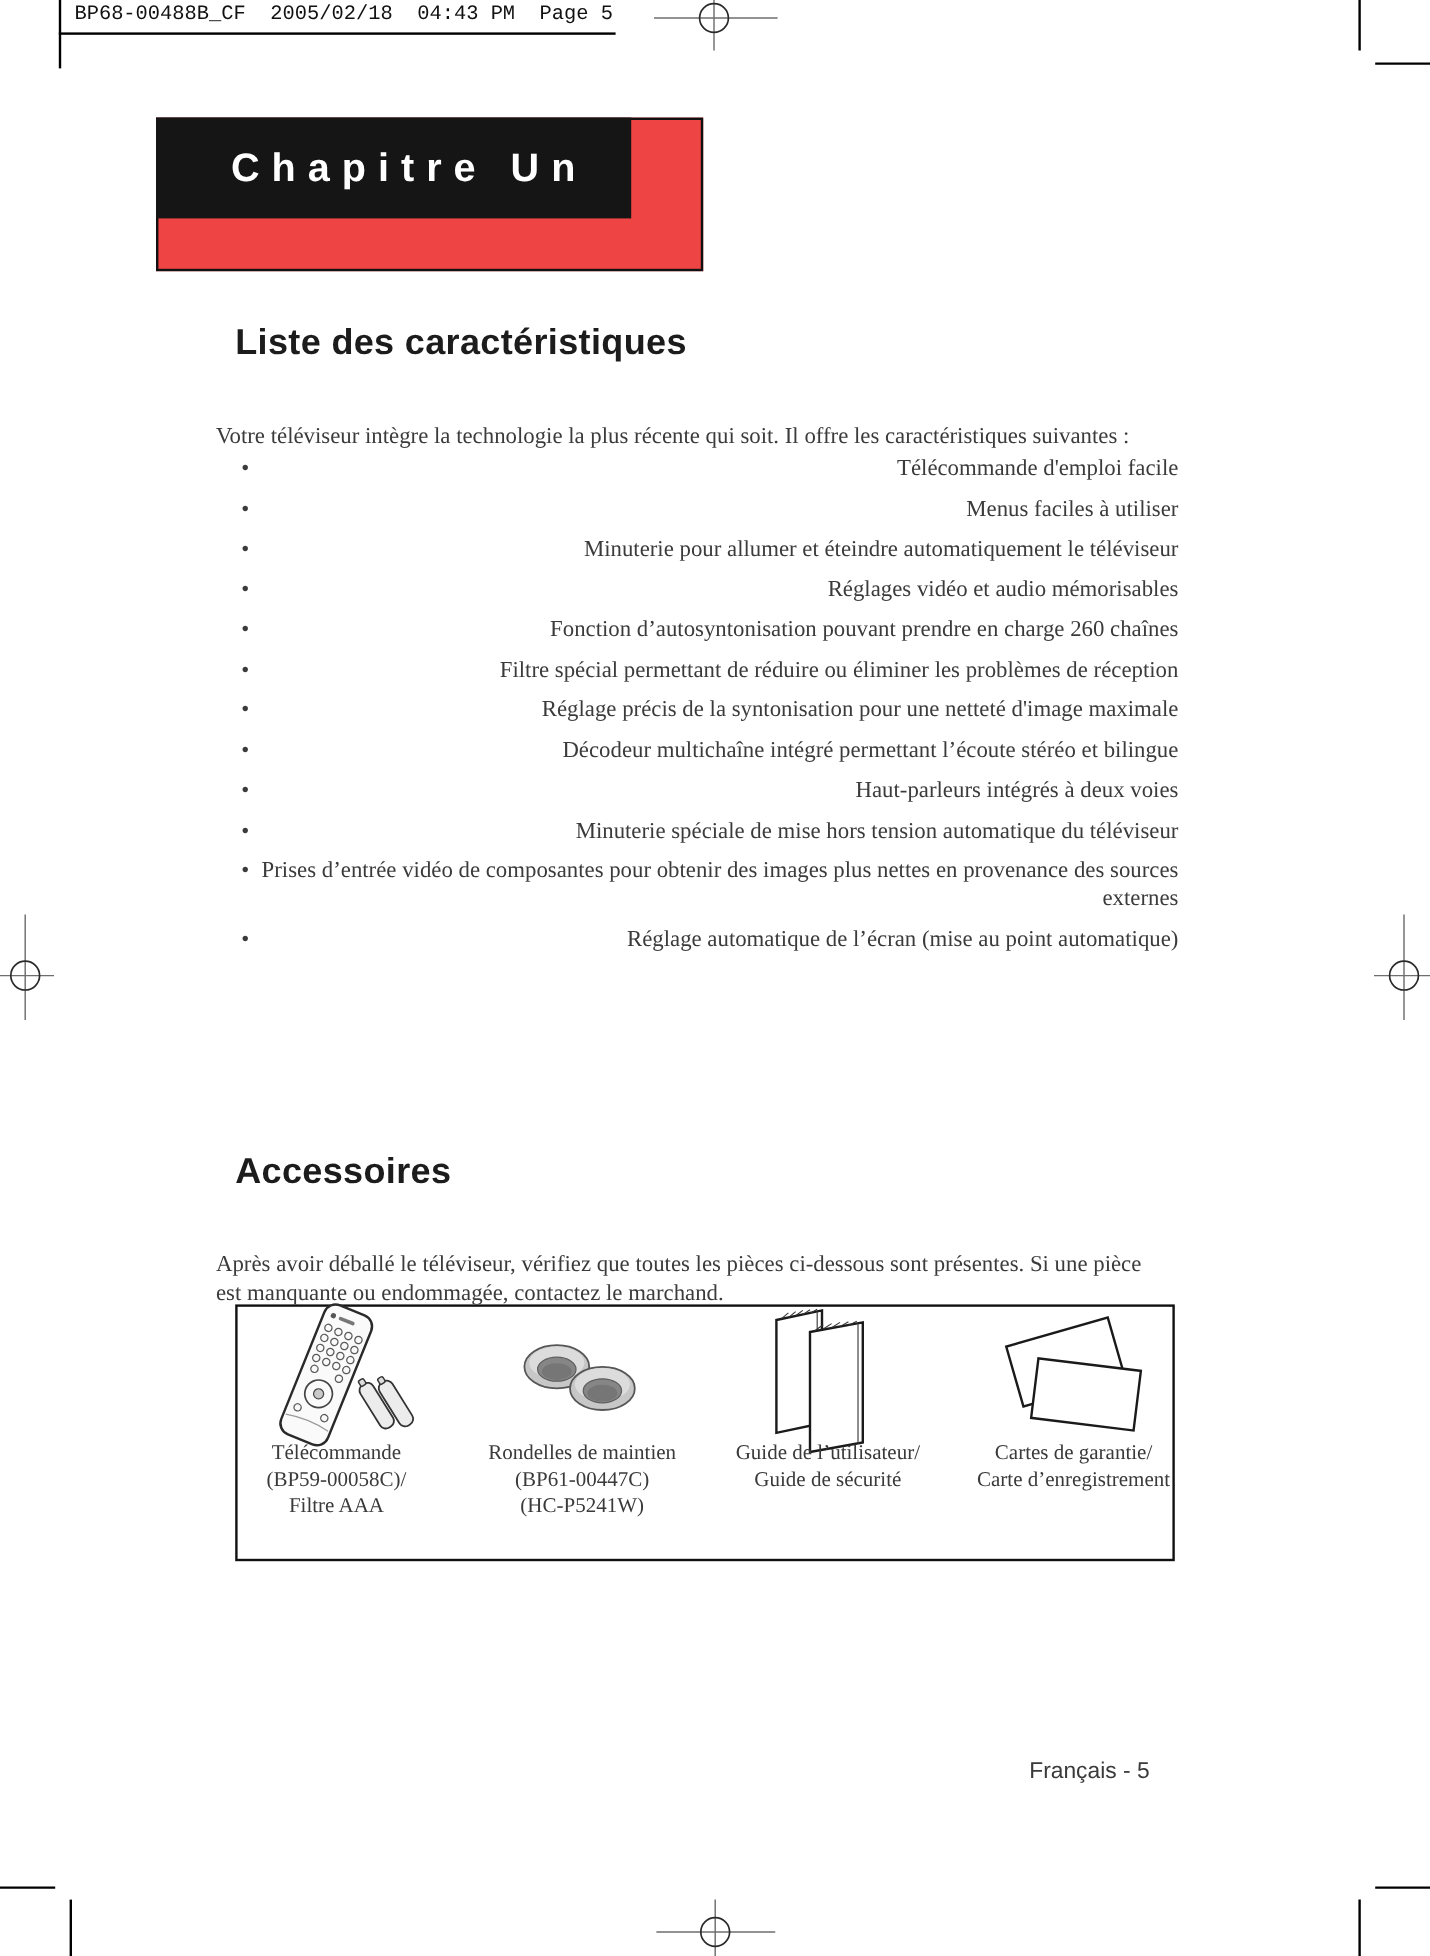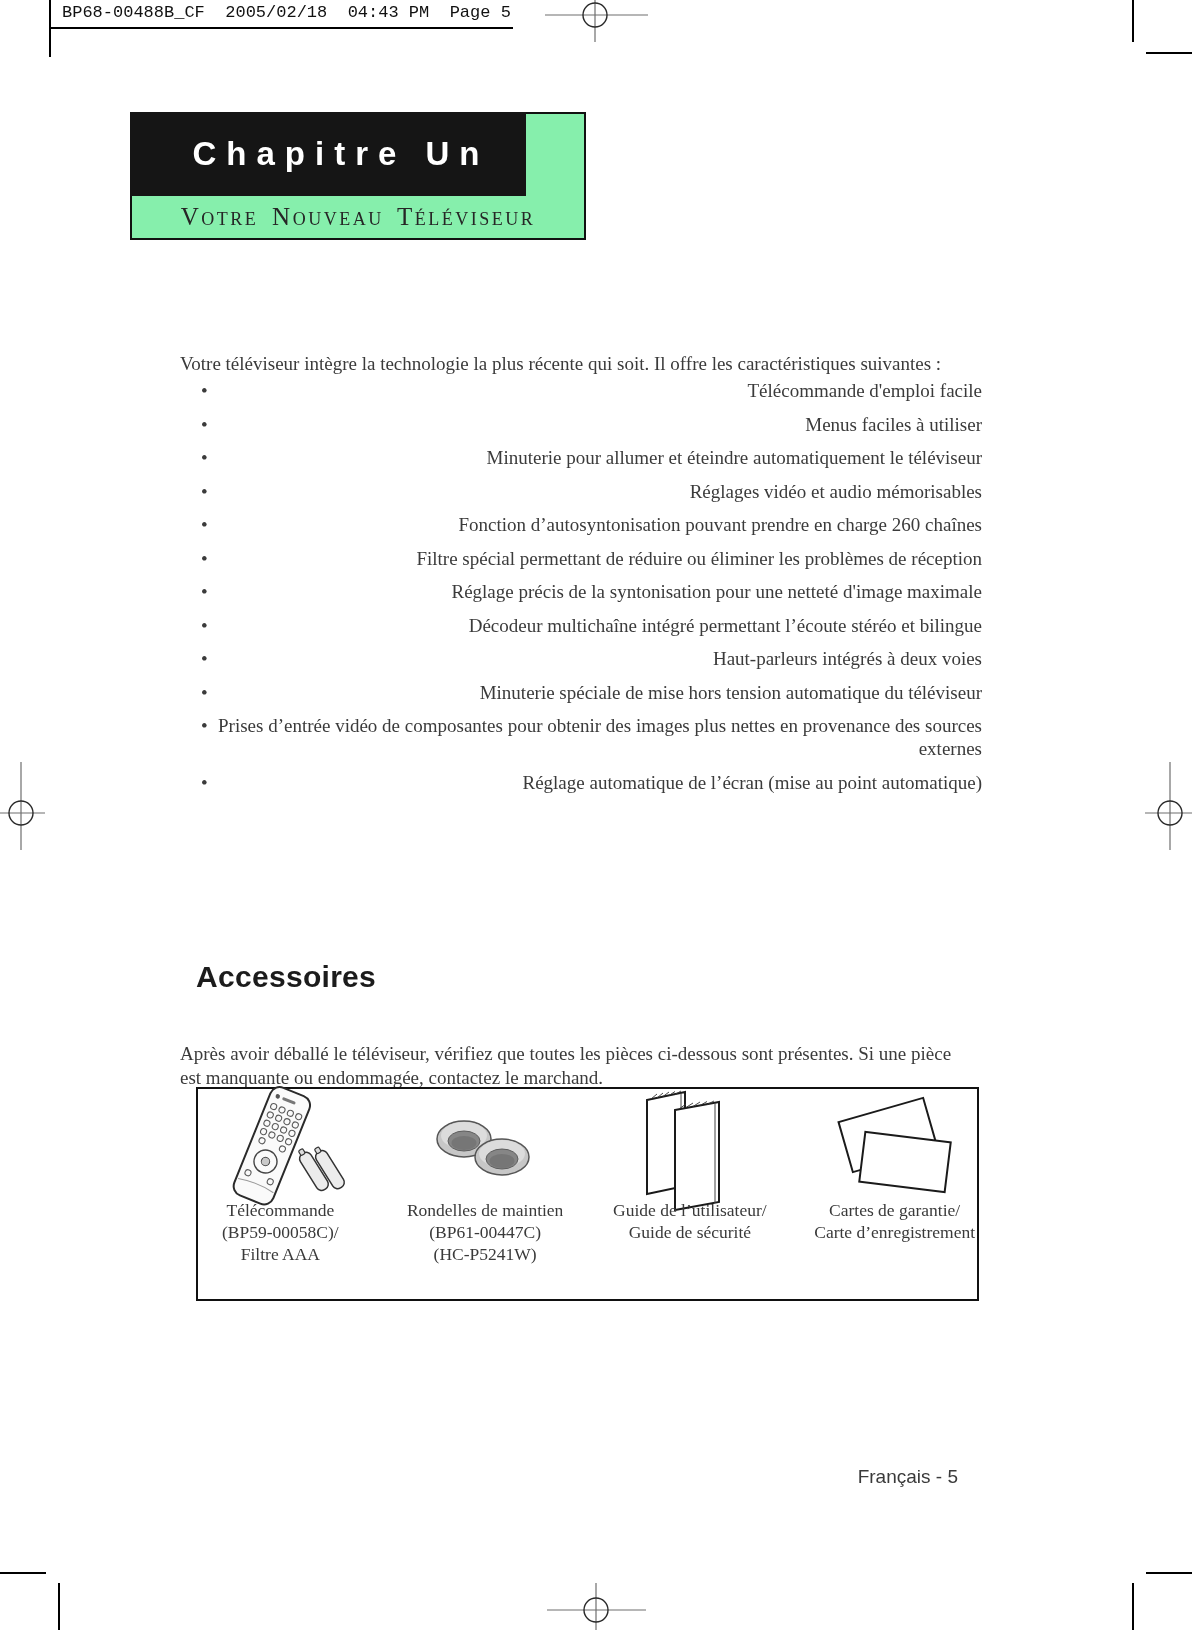--- a/index.html
+++ b/index.html
@@ -14,22 +14,22 @@
   .proof-text{
     position:absolute;left:62px;top:3px;
     font-family:"Liberation Mono",monospace;
     font-size:17px;color:#111;white-space:pre;
   }
   .proof-vline{position:absolute;left:49px;top:0;width:2px;height:57px;background:#000;}
   .proof-hline{position:absolute;left:49px;top:27px;width:464px;height:2px;background:#000;}
   .marks{position:absolute;left:0;top:0;pointer-events:none;}
   
   .chapter-box{
-    position:absolute;left:130px;top:112px;width:452px;height:124px;
-    border:2px solid #111;background:#86efac;
+    position:absolute;left:130px;top:98px;width:452px;height:124px;
+    border:2px solid #111;background:#ef4444;
   }
   .chapter-band{
     position:absolute;left:-2px;top:-2px;width:396px;height:84px;
     background:#151515;display:flex;align-items:center;justify-content:center;
   }
   .chapter-title{
     color:#fff;font-family:"Liberation Sans",sans-serif;font-weight:bold;
     font-size:33px;letter-spacing:10px;padding-left:26px;white-space:nowrap;
   }
   .chapter-sub{
@@ -120,23 +120,23 @@
       <line x1="547" y1="1610" x2="646" y2="1610"></line>
         <line x1="596" y1="1583" x2="596" y2="1630"></line>
       <circle cx="596" cy="1610" r="12" stroke="#2a2a2a" stroke-width="1.4"></circle>
     </g>
   </svg>
 
   <div class="chapter-box">
     <div class="chapter-band">
       <span class="chapter-title">Chapitre Un</span>
     </div>
-    <div class="chapter-sub">Votre Nouveau Téléviseur</div>
   </div>
 
+  <div class="h-sans features-heading">Liste des caractéristiques</div>
   <div class="para features-intro">Votre téléviseur intègre la technologie la plus récente qui soit. Il offre les caractéristiques suivantes :</div>
 
   <ul class="features-list">
     <li>Télécommande d'emploi facile</li>
     <li>Menus faciles à utiliser</li>
     <li>Minuterie pour allumer et éteindre automatiquement le téléviseur</li>
     <li>Réglages vidéo et audio mémorisables</li>
     <li>Fonction d’autosyntonisation pouvant prendre en charge 260 chaînes</li>
     <li>Filtre spécial permettant de réduire ou éliminer les problèmes de réception</li>
     <li>Réglage précis de la syntonisation pour une netteté d'image maximale</li>

